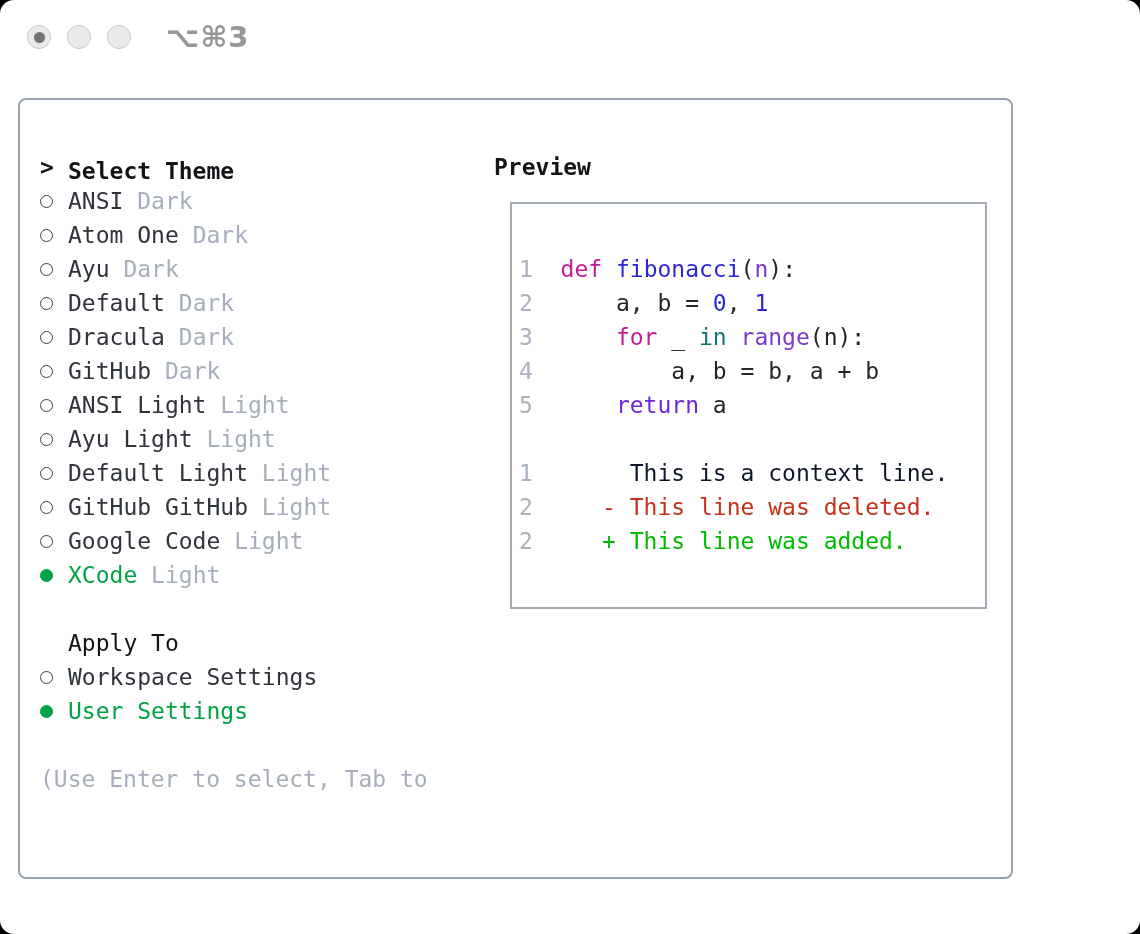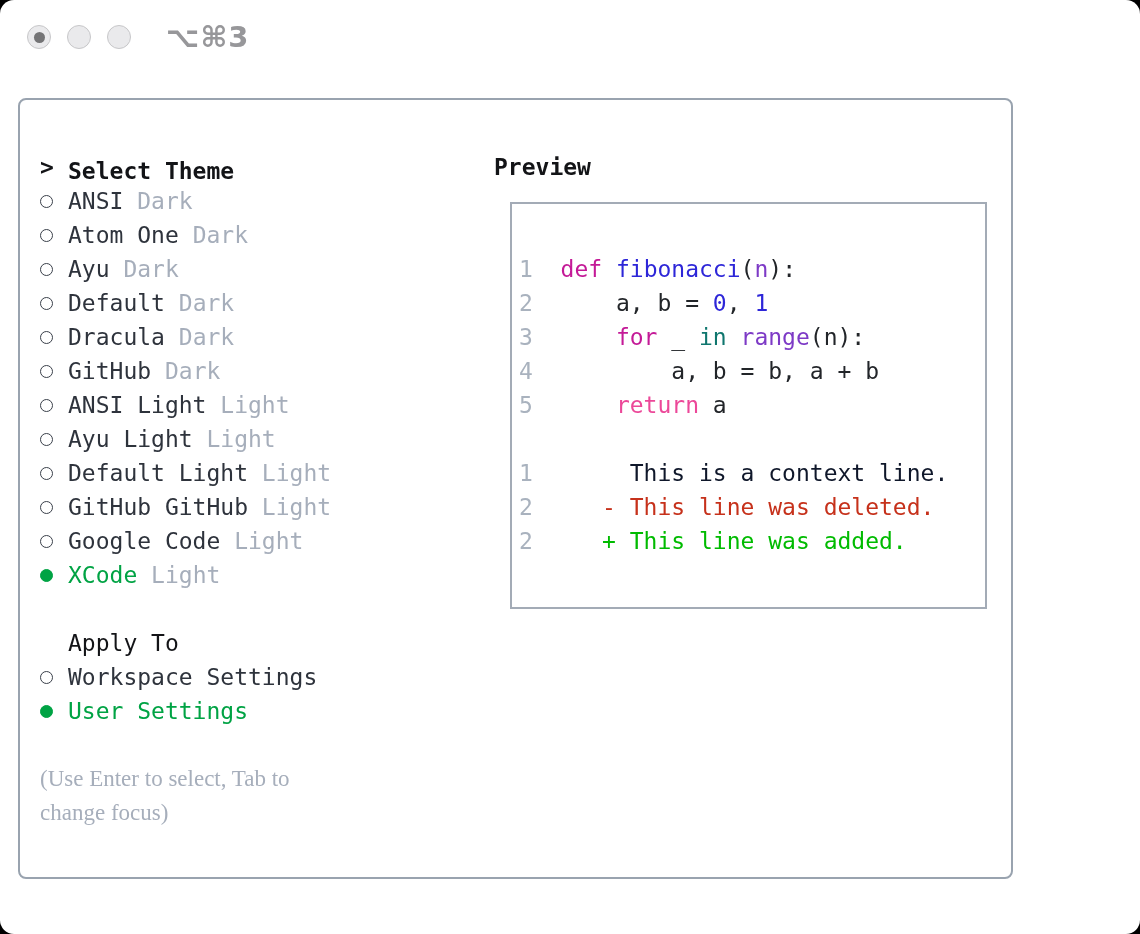--- a/index.html
+++ b/index.html
@@ -24,21 +24,21 @@
   .row{display:flex;align-items:center;height:34px;font-size:23px;}
   .bullet{width:28px;display:flex;align-items:center;flex:0 0 28px;}
   .circle{width:13px;height:13px;border-radius:50%;border:1.5px solid var(--c-radio);box-sizing:border-box;}
   .circle.filled{background:var(--c-ui_green);border-color:var(--c-ui_green);}
   .prefix{width:28px;flex:0 0 28px;font-weight:bold;color:var(--c-title);}
   .panel-title{font-weight:bold;color:var(--c-title);margin-top:7px;}
   .subhead{color:var(--c-title);}
   .name{color:var(--c-item);white-space:pre;}
   .name.sel{color:var(--c-ui_green);}
   .variant{color:var(--c-muted);margin-left:1ch;white-space:pre;}
-  .hint{color:var(--c-muted);white-space:pre;font-family:Liberation Serif, serif;}
+  .hint{color:var(--c-muted);white-space:pre;}
 
   
   .preview-title{position:absolute;left:474px;top:50px;height:34px;display:flex;align-items:center;
       font-size:23px;font-weight:bold;color:var(--c-title);}
   .preview-box{position:absolute;left:490px;top:102px;width:477px;height:407px;box-sizing:border-box;
       border:2px solid var(--c-preview_border);padding:48px 0 0 7px;overflow:hidden;}
   .cline{display:flex;align-items:center;height:34px;font-size:23px;}
   .ln{color:var(--c-lineno);width:1ch;flex:0 0 auto;margin-right:2ch;white-space:pre;}
   .tok{white-space:pre;}
 </style>
@@ -164,21 +164,20 @@
             </div>
             <div class="row">
               <span class="bullet">
                 <span class="circle filled"></span>
               </span>
               <span class="name sel">User Settings</span>
             </div>
           </div>
         <div class="row"></div>
         <div class="row hint">(Use Enter to select, Tab to</div>
-        <div class="row hint">change focus)</div>
       </div>
 
       <div class="preview-title">Preview</div>
       <div class="preview-box">
         <div id="code-lines">
             <div class="cline">
               <span class="ln">1</span>
               <span class="tok" style="color: rgb(196, 26, 151);">def</span>
               <span class="tok" style="color: rgb(34, 37, 41);"> </span>
               <span class="tok" style="color: rgb(45, 38, 216);">fibonacci</span>
@@ -203,21 +202,21 @@
               <span class="tok" style="color: rgb(125, 58, 198);">range</span>
               <span class="tok" style="color: rgb(34, 37, 41);">(n):</span>
             </div>
             <div class="cline">
               <span class="ln">4</span>
               <span class="tok" style="color: rgb(34, 37, 41);">        a, b = b, a + b</span>
             </div>
             <div class="cline">
               <span class="ln">5</span>
               <span class="tok" style="color: rgb(34, 37, 41);">    </span>
-              <span class="tok" style="color: #ec4899;">return</span>
+              <span class="tok" style="color: #6d28d9;">return</span>
               <span class="tok" style="color: rgb(34, 37, 41);"> a</span>
             </div>
             <div class="cline">
               <span class="ln"></span>
             </div>
             <div class="cline">
               <span class="ln">1</span>
               <span class="tok" style="color: #0f172a;">     This is a context line.</span>
             </div>
             <div class="cline">

